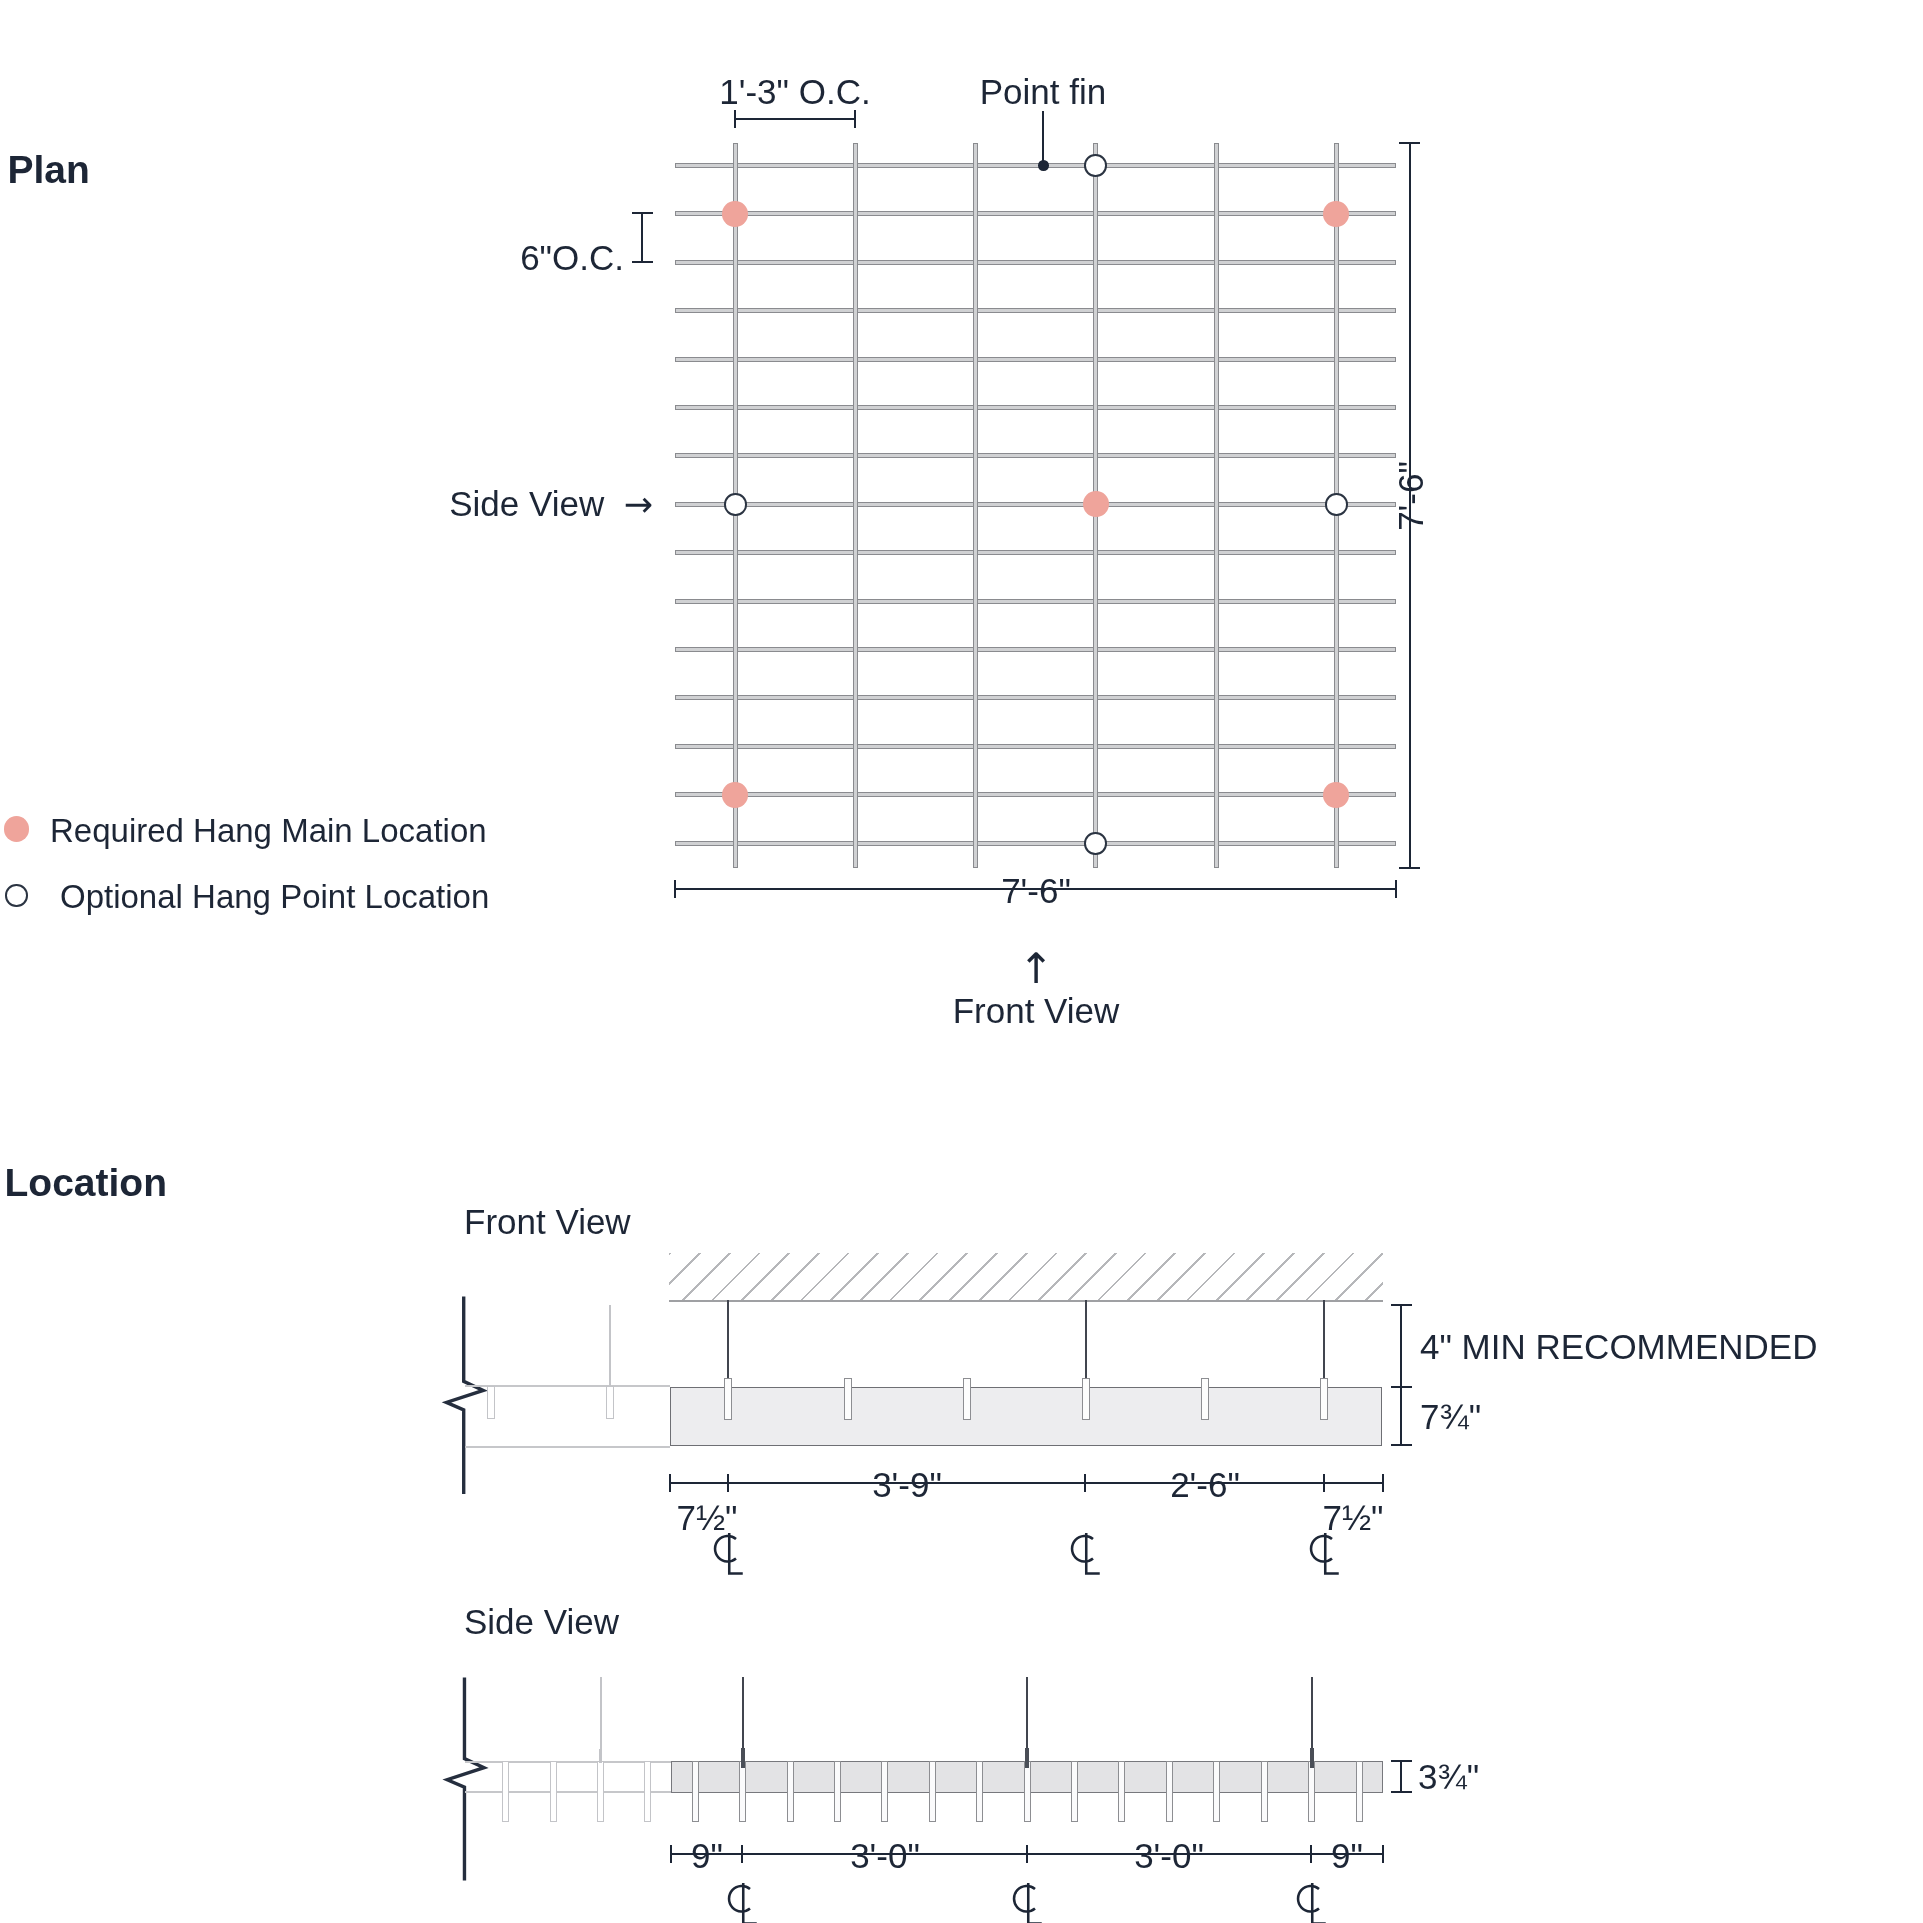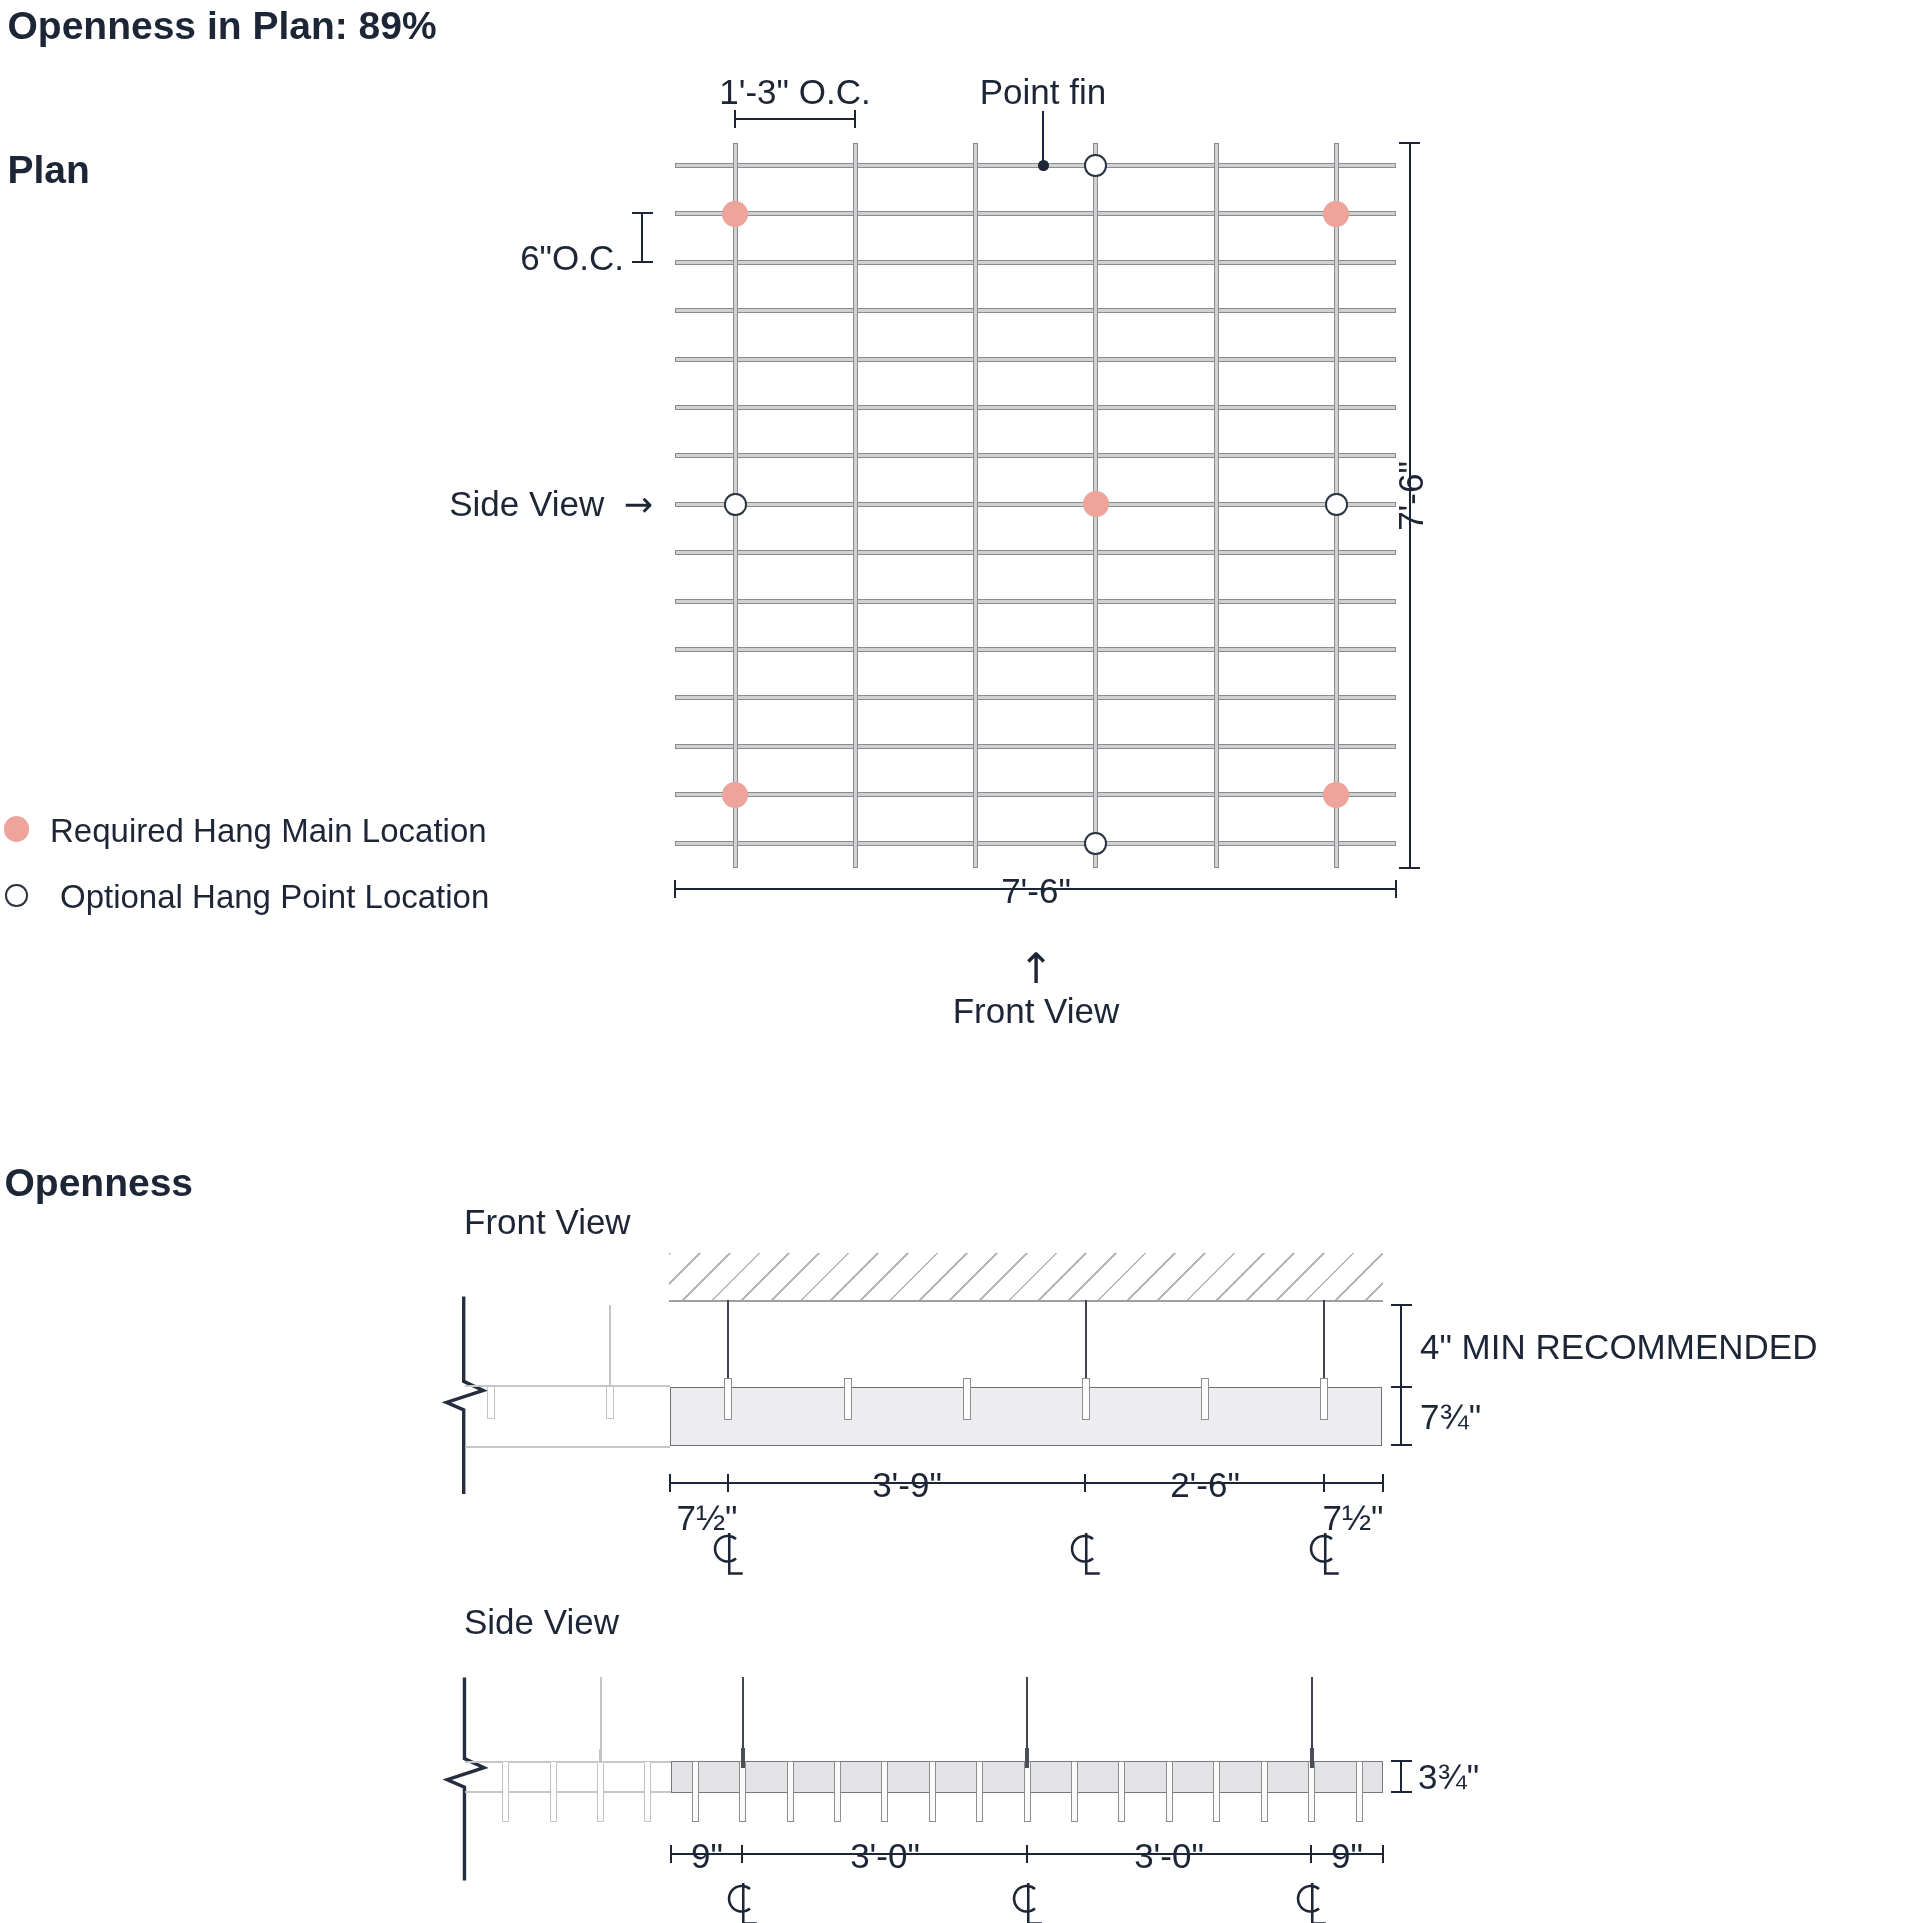--- a/index.html
+++ b/index.html
@@ -37,41 +37,40 @@
   .legend-dot-req{position:absolute;border-radius:50%;background:#efa49b;width:25.6px;height:25.6px;}
   .legend-dot-opt{position:absolute;box-sizing:border-box;border-radius:50%;background:#fff;border:2.3px solid #2b3442;width:22.5px;height:22.5px;}
   .arrow{font-family:"DejaVu Sans","Liberation Sans",sans-serif;}
   svg.overlay{position:absolute;left:0;top:0;pointer-events:none;}
 </style>
 </head>
 <body>
 
 <div id="canvas">
 
-  <div class="hdr" style="left:7.5px;top:6px;">Openness in Plan: 89%</div>
   <div class="hdr" style="left:7.5px;top:150px;">Plan</div>
 
   <div class="lbl ctrx" style="left:795px;top:74px;">1'-3" O.C.</div>
   <div class="lbl ctrx" style="left:1043px;top:74px;">Point fin</div>
   <div class="lbl ctry rgt" style="right:1300px;top:257px;">6"O.C.</div>
   <div class="lbl ctry rgt" style="right:1271px;top:504px;">
     <span>Side View</span>&nbsp;
     <span class="arrow">→</span>
   </div>
   <div class="lbl rot" style="left:1410px;top:496px;">7'-6"</div>
   <div class="lbl ctr inline-dim" style="left:1036px;top:890px;">7'-6"</div>
   <div class="lbl ctrx arrow" style="left:1036px;top:948px;font-size:42px;">↑</div>
   <div class="lbl ctrx" style="left:1036px;top:993px;">Front View</div>
 
   <div class="legend-dot-req" style="left:3.8px;top:816px;"></div>
   <div class="lbl-sm ctry" style="left:50px;top:830px;">Required Hang Main Location</div>
   <div class="legend-dot-opt" style="left:5.3px;top:884px;"></div>
   <div class="lbl-sm ctry" style="left:60px;top:896px;">Optional Hang Point Location</div>
 
-  <div class="hdr" style="left:4.5px;top:1163px;">Openness</div>
+  <div class="hdr" style="left:4.5px;top:1163px;">Location</div>
   <div class="lbl" style="left:464px;top:1204px;">Front View</div>
   <div class="lbl ctry" style="left:1420px;top:1346px;">4" MIN RECOMMENDED</div>
   <div class="lbl ctry" style="left:1420px;top:1416px;">7¾"</div>
   <div class="lbl ctr inline-dim" style="left:907px;top:1484px;">3'-9"</div>
   <div class="lbl ctr inline-dim" style="left:1205px;top:1484px;">2'-6"</div>
   <div class="lbl ctrx" style="left:707px;top:1500px;">7½"</div>
   <div class="lbl ctrx" style="left:1353px;top:1500px;">7½"</div>
 
   <div class="lbl" style="left:464px;top:1604px;">Side View</div>
   <div class="lbl ctry" style="left:1418px;top:1776px;">3¾"</div>

